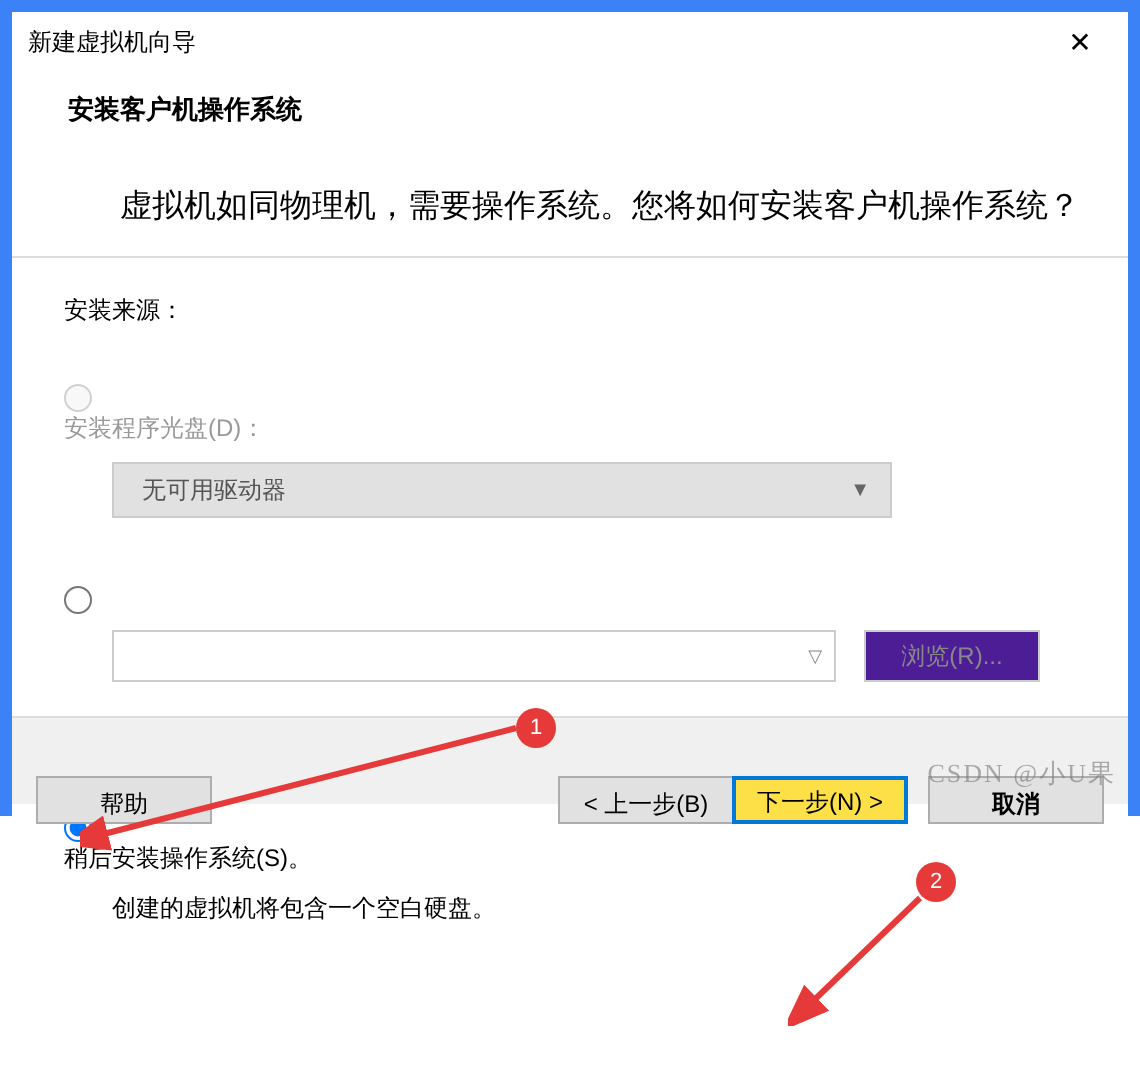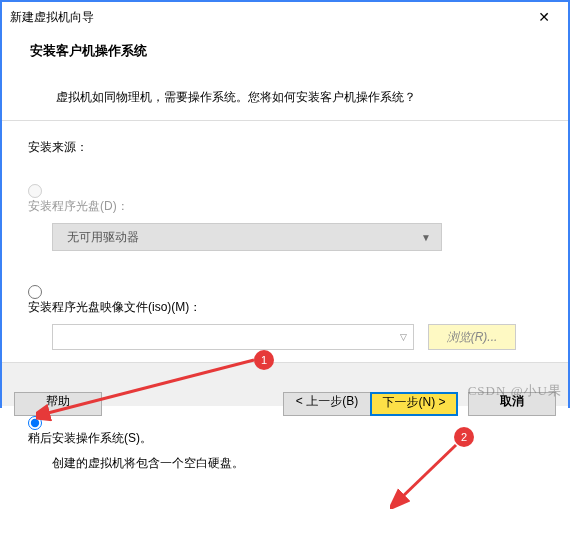--- a/index.html
+++ b/index.html
@@ -1,40 +1,40 @@
 <!DOCTYPE html>
 <html><head>
 <meta charset="utf-8">
 <style>
 * { box-sizing: border-box; margin: 0; padding: 0; }
 body { font-family: "Microsoft YaHei", "Segoe UI", sans-serif; font-size: 12px; background: #fff; width: 570px; height: 546px; position: relative; overflow: hidden; }
-.dialog { width: 570px; height: 408px; border: 2px solid #3b82f6; background: #fff; position: relative; }
+.dialog { width: 570px; height: 408px; border: 6px solid #3b82f6; background: #fff; position: relative; }
 .titlebar { height: 30px; display: flex; align-items: center; justify-content: space-between; padding: 0 4px 0 8px; background: #fff; }
 .titlebar-text { font-size: 12px; }
 .close-btn { width: 40px; height: 26px; display: flex; align-items: center; justify-content: center; font-size: 14px; cursor: default; }
 .header { padding: 10px 6px 14px 28px; background: #fff; border-bottom: 1px solid #ddd; }
 .header-title { font-weight: bold; font-size: 13px; margin-bottom: 6px; }
-.header-sub { font-size: 12px; color: #000; margin-left: 26px; margin-top: 29px; }
+.header-sub { font-size: 16px; color: #000; margin-left: 26px; margin-top: 29px; }
 .content { padding: 18px 26px 10px 26px; background: #fff; }
 .source-label { font-size: 12px; margin-bottom: 28px; }
 .opt-row { display: flex; align-items: flex-start; margin-bottom: 8px; flex-direction: column; }
 .opt-row input[type=radio] { margin-right: 8px; width: 14px; height: 14px; }
 .opt-label { font-size: 12px; }
 .opt-label.disabled { color: #999; }
 .dropdown { width: 390px; height: 28px; background: #e1e1e1; border: 1px solid #ccc; display: flex; align-items: center; justify-content: space-between; padding: 0 10px 0 14px; margin: 6px 0 0 24px; color: #555; font-size: 12px; gap: 44px; }
 .dropdown .arrow { font-size: 10px; color: #666; }
 .iso-row { display: flex; align-items: center; margin: 6px 0 0 24px; gap: 14px; }
 .iso-input { width: 362px; height: 26px; border: 1px solid #ccc; background: #fff; display: flex; align-items: center; justify-content: flex-end; padding-right: 6px; }
 .iso-input .arrow { font-size: 9px; color: #888; }
-.browse-btn { width: 88px; height: 26px; border: 1px solid #ccc; background: #fef9c3; color: #888; font-size: 12px; display: flex; align-items: center; justify-content: center; font-style: italic; }
+.browse-btn { width: 88px; height: 26px; border: 1px solid #ccc; background: #4c1d95; color: #888; font-size: 12px; display: flex; align-items: center; justify-content: center; }
 .hint { font-size: 12px; color: #000; margin: 8px 0 0 24px; }
 .footer { position: absolute; bottom: 0; left: 0; right: 0; height: 44px; border-top: 1px solid #ddd; display: flex; align-items: center; padding: 0 12px; background: #f0f0f0; }
 .footer-left { flex: 0 0 auto; }
 .footer-right { margin-left: auto; display: flex; gap: 0; }
-.btn { height: 24px; min-width: 88px; border: 1px solid #adadad; background: #e1e1e1; font-size: 12px; display: flex; align-items: flex-start; justify-content: center; padding: 0 10px; margin-top: 39px; }
+.btn { height: 24px; min-width: 88px; border: 1px solid #adadad; background: #e1e1e1; font-size: 12px; display: flex; align-items: flex-end; justify-content: center; padding: 0 10px; margin-top: 39px; }
 .btn.primary { border: 2px solid #0078d7; background: #fde047; }
 .btn + .btn { margin-left: 6px; }
 .footer-right .btn:nth-child(1), .footer-right .btn:nth-child(2) { margin-left: 0; }
 .footer-right .btn:nth-child(2) { margin-left: -1px; }
 .footer-right .btn:nth-child(3) { margin-left: 10px; font-weight: bold; }
 .annotation { position: absolute; pointer-events: none; }
 .badge { width: 20px; height: 20px; border-radius: 50%; background: #e63939; color: #fff; font-size: 11px; display: flex; align-items: center; justify-content: center; position: absolute; }
 .arrow-svg { position: absolute; }
 .watermark { position: absolute; right: 6px; bottom: 6px; font-size: 13px; color: rgba(120,120,120,0.6); letter-spacing: 1px; font-family: Liberation Serif, serif; }
 .gap1 { height: 34px; }
@@ -66,21 +66,20 @@
     </div>
     <div class="dropdown">
       <span>无可用驱动器</span>
       <span class="arrow">▼</span>
     </div>
 
     <div class="gap1"></div>
 
     <div class="opt-row">
       <input type="radio" style="">
-      <span class="opt-label">安装程序光盘映像文件(iso)(M)：</span>
     </div>
     <div class="iso-row">
       <div class="iso-input">
         <span class="arrow">▽</span>
       </div>
       <div class="browse-btn">
         <span>浏览(R)...</span>
       </div>
     </div>
 

